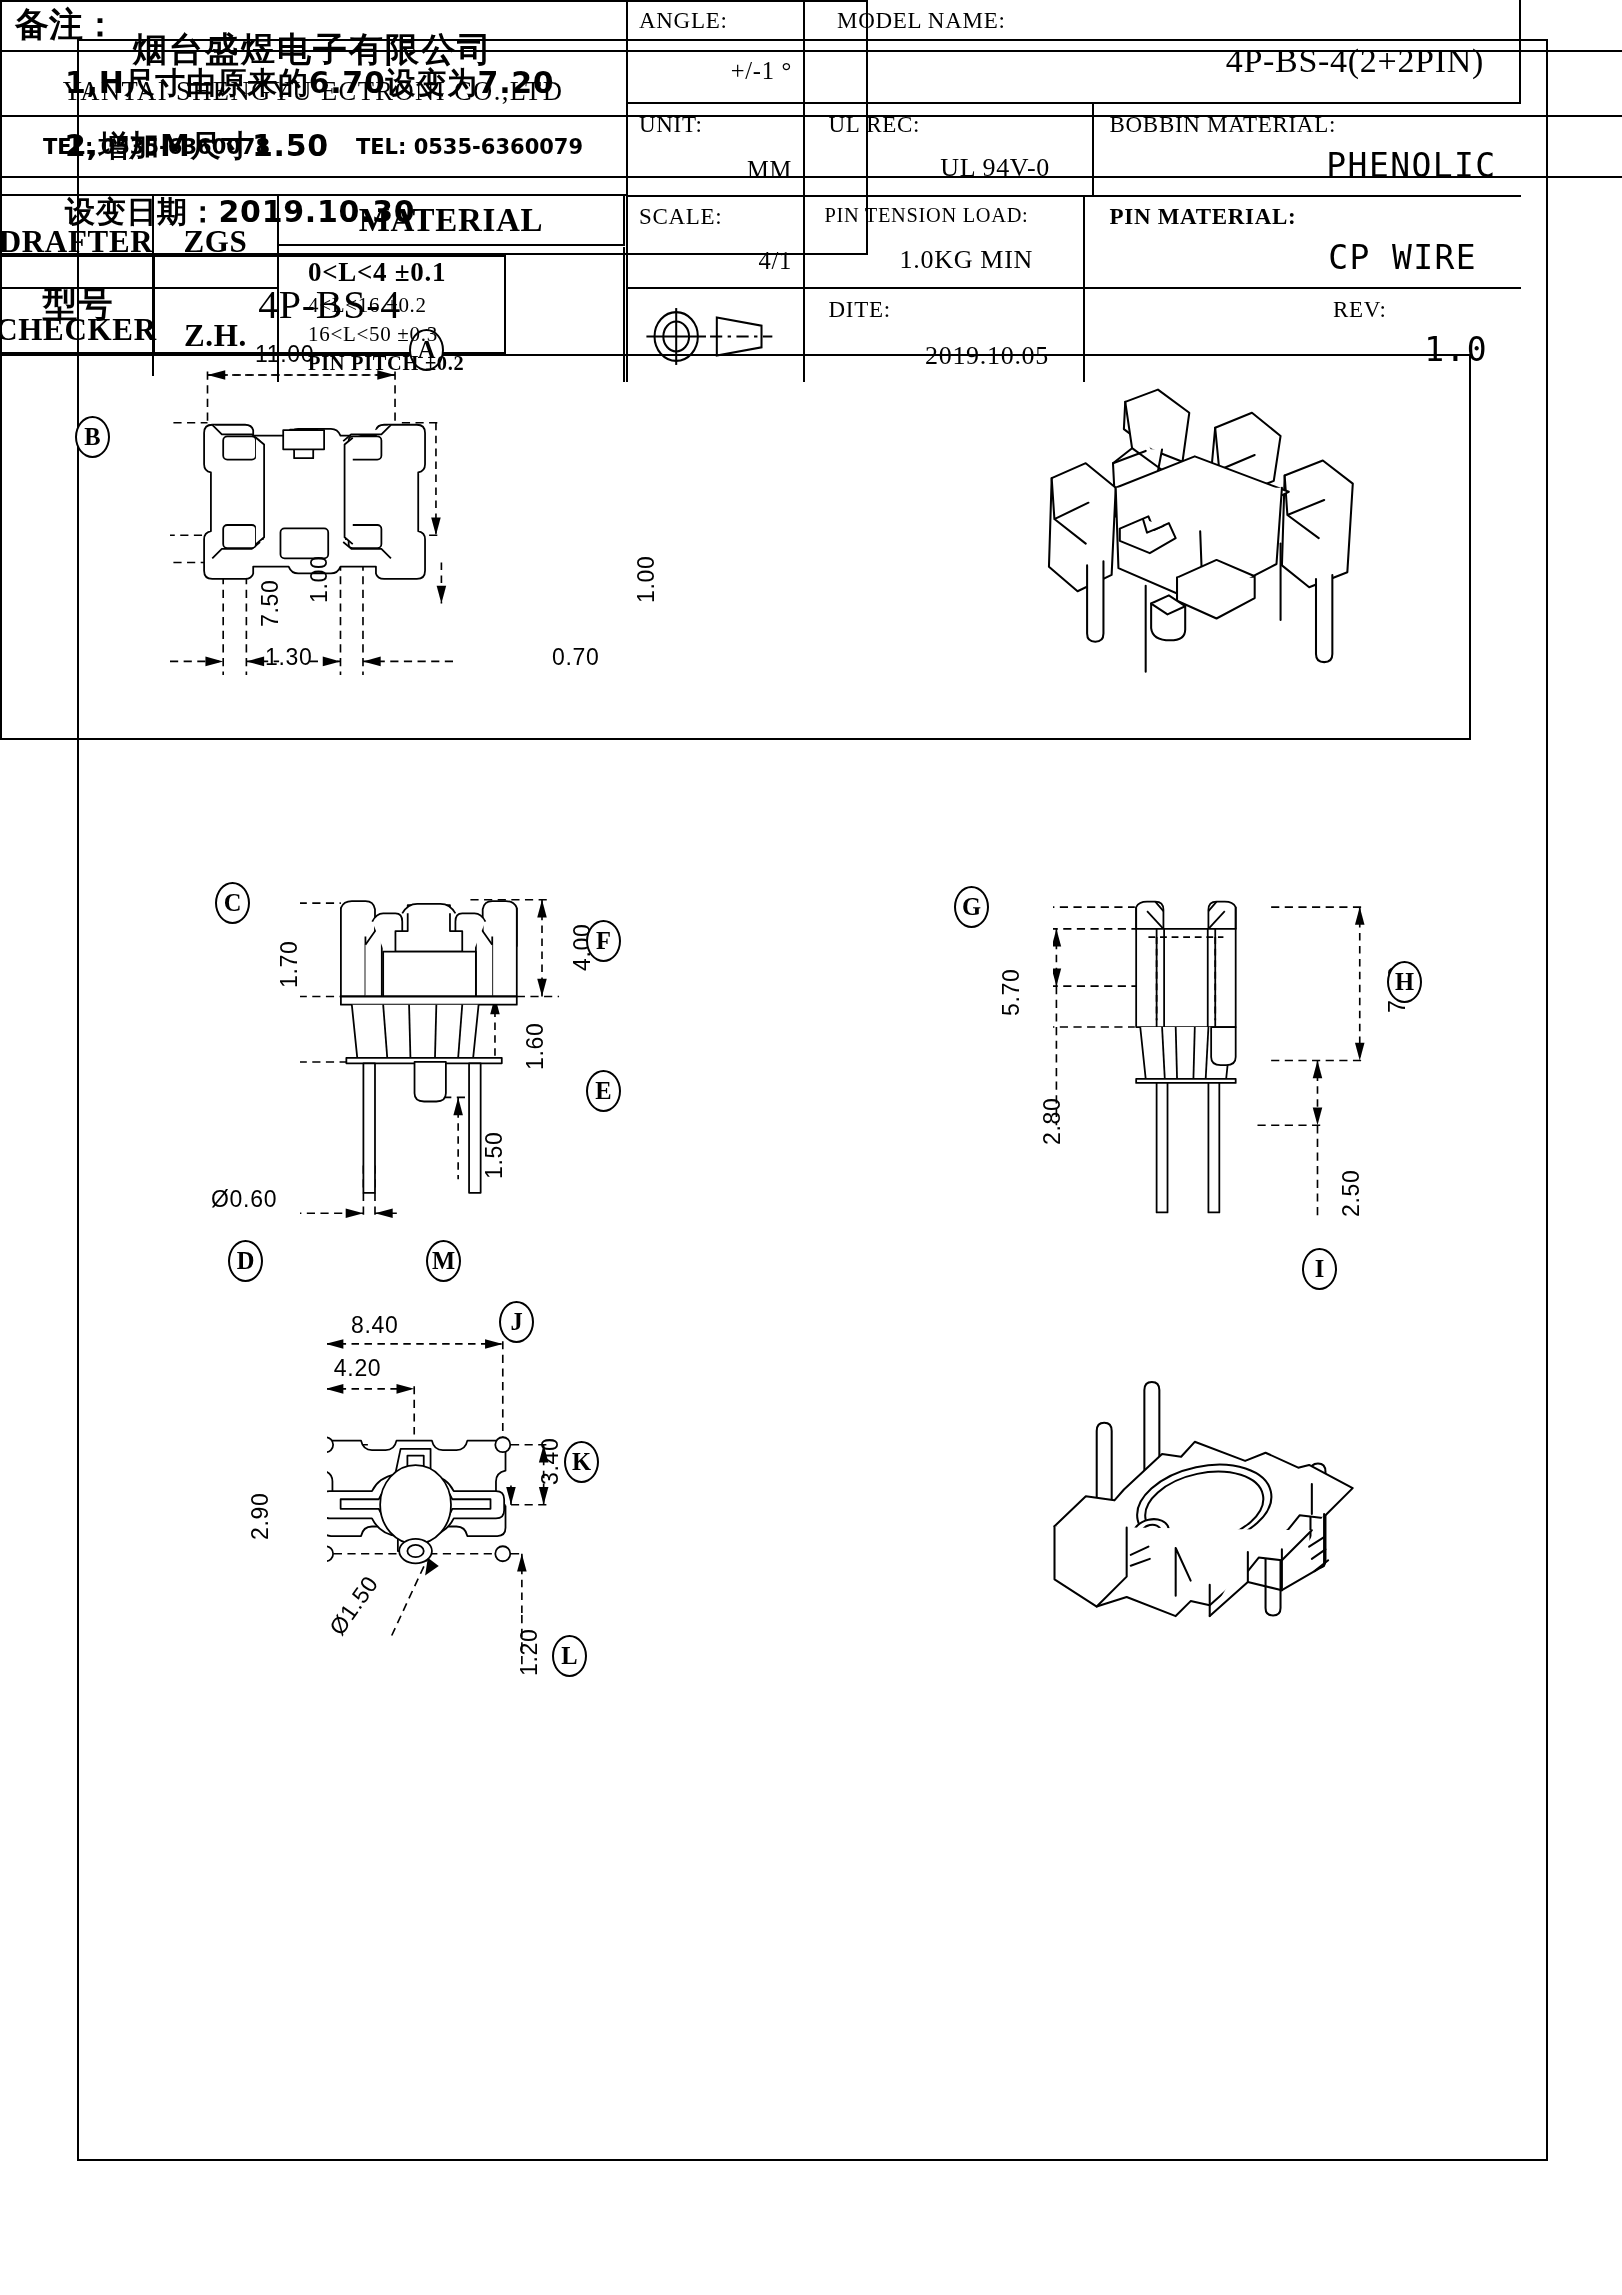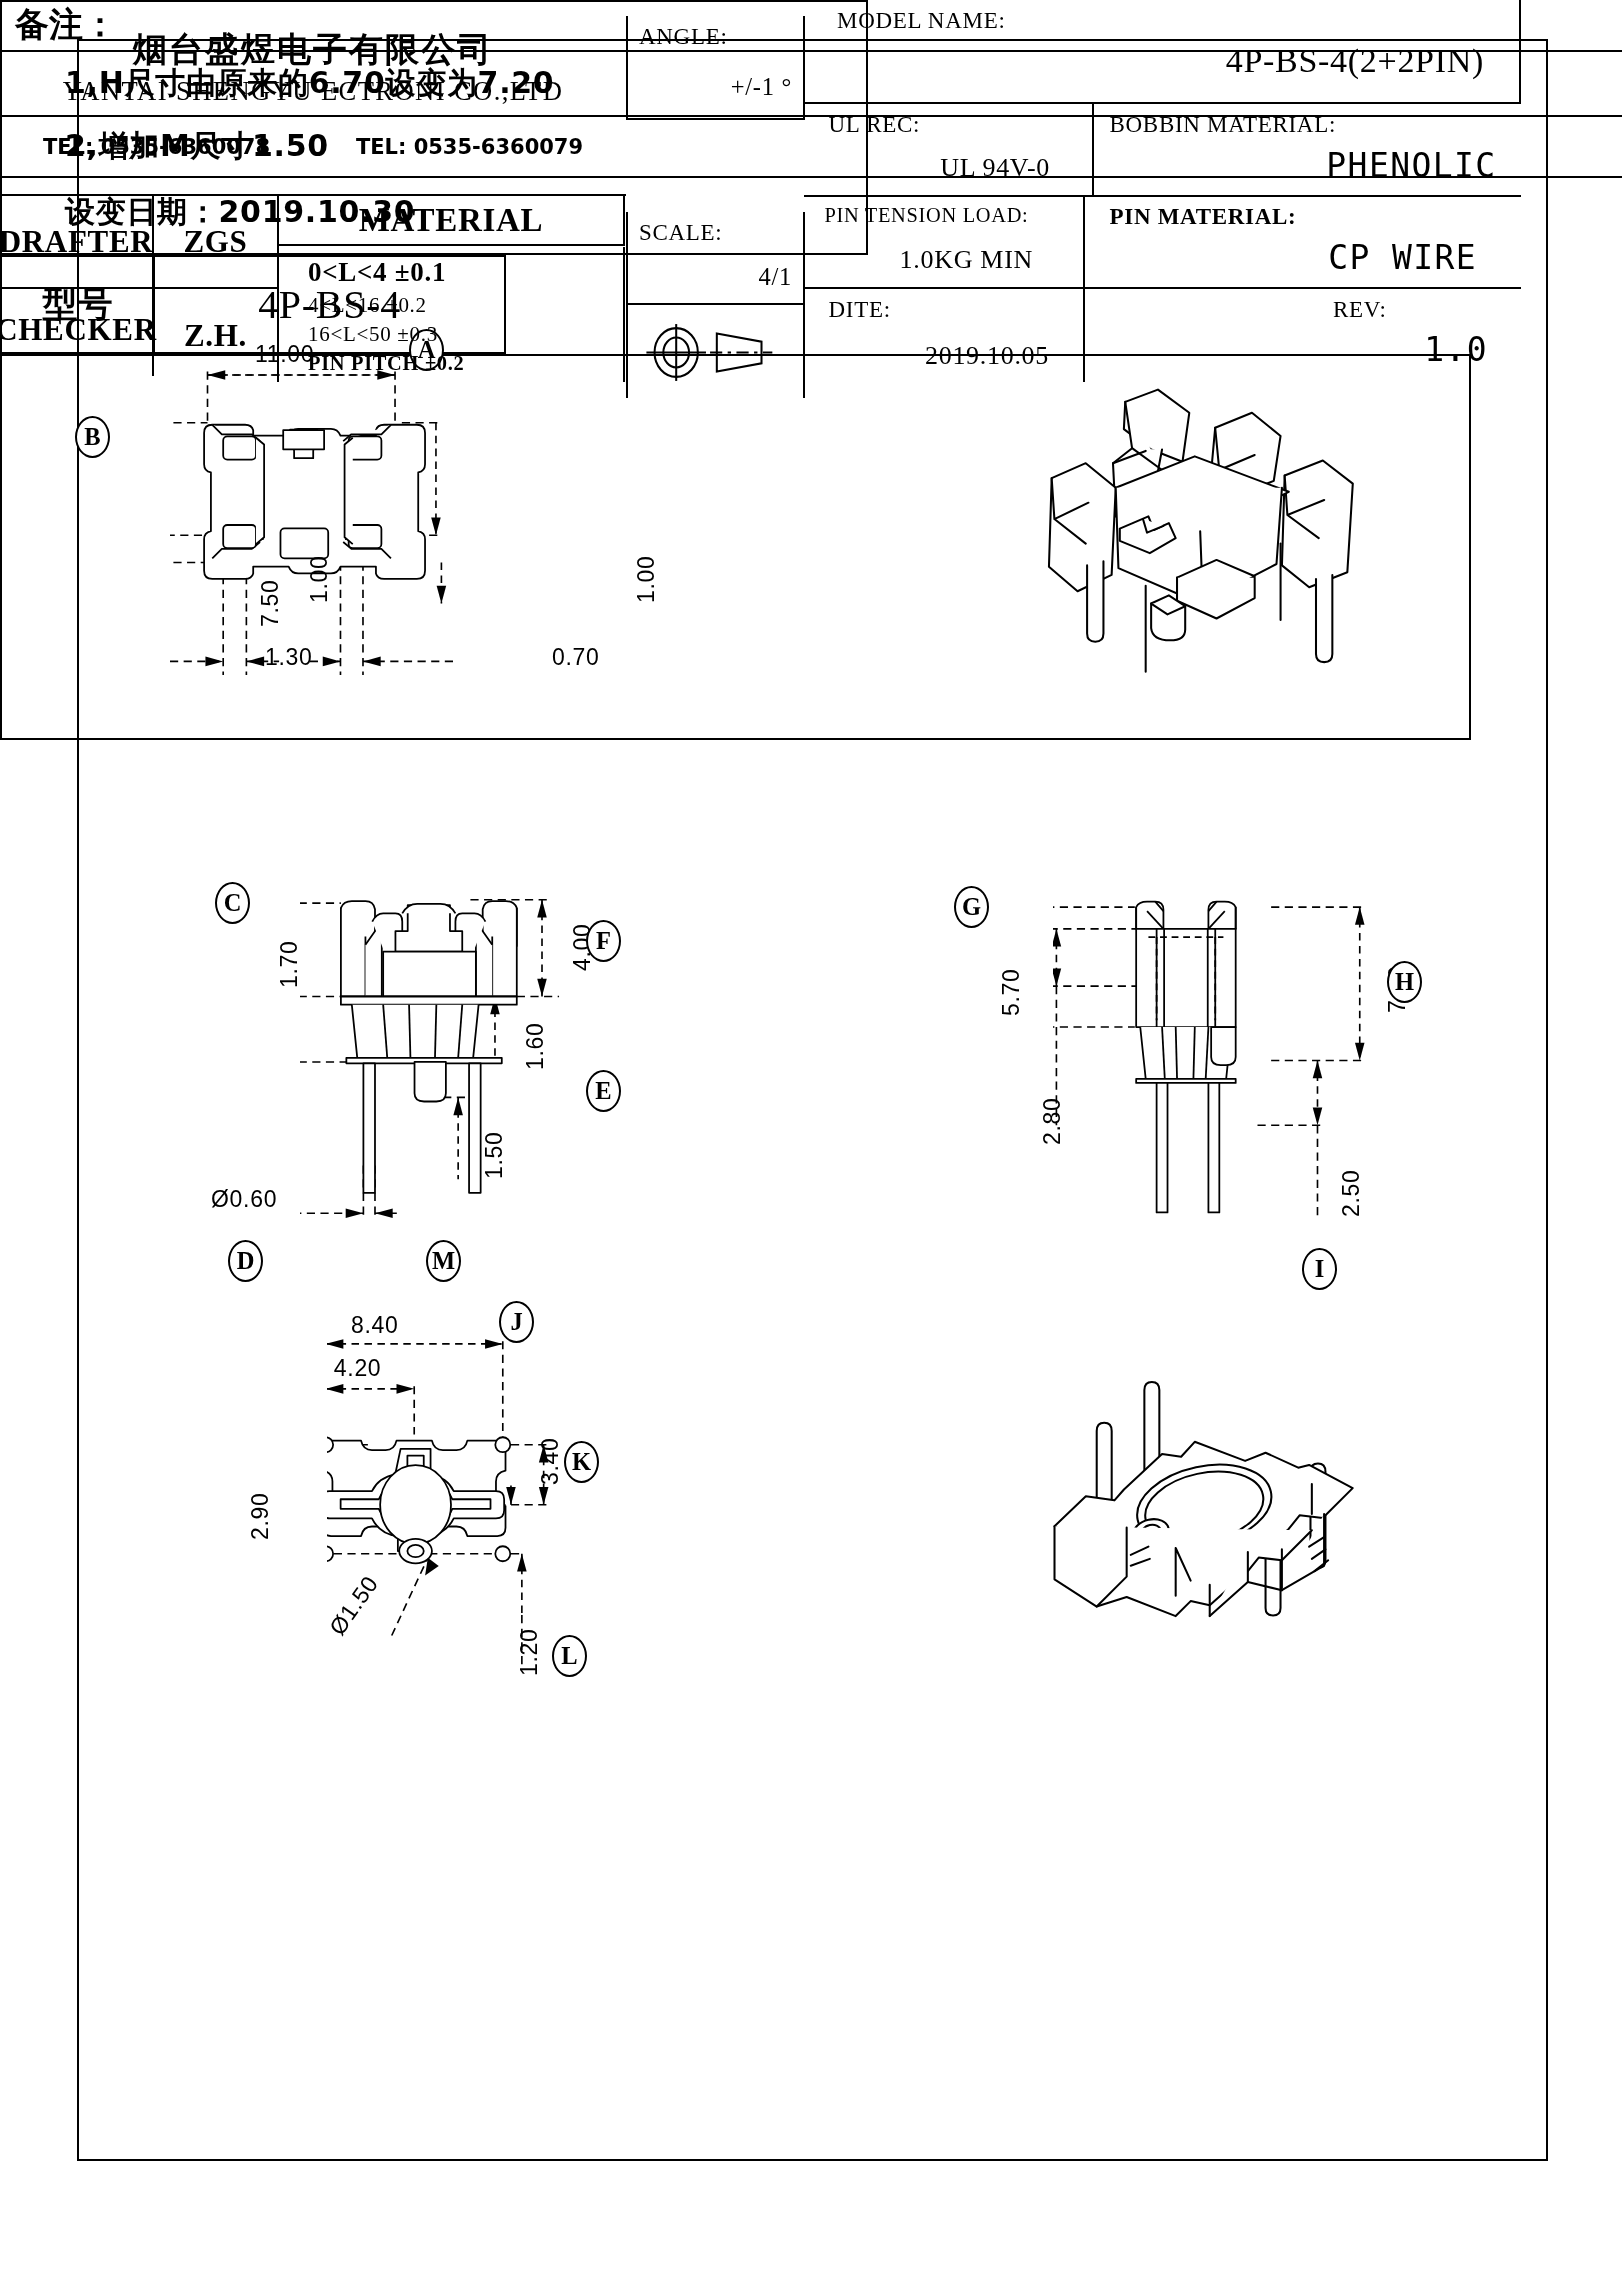--- a/index.html
+++ b/index.html
@@ -20,21 +20,21 @@
   .note-text{font-size:30px;padding-left:65px;letter-spacing:0.7px;}
 
   
   #modelbox{left:1041px;top:39px;width:502px;height:95px;border:2.7px solid #000;display:flex;}
   #modelbox .lab{width:151px;display:flex;align-items:center;justify-content:center;border-right:2px solid #000;font-size:35px;}
   #modelbox .val{flex:1;display:flex;align-items:center;justify-content:center;font-size:40px;letter-spacing:0.7px;}
 
   
   #tblock{left:77px;top:1775px;width:1467px;height:382px;border:2.7px solid #000;}
   .tcell{position:absolute;box-sizing:border-box;}
-  .bl{border-left:2px solid #000;margin-top:16px;} .br{border-right:2px solid #000;} .bb{border-bottom:2px solid #000;}
+  .bl{border-left:2px solid #000;} .br{border-right:2px solid #000;} .bb{border-bottom:2px solid #000;}
   .lbl{font-size:23px;letter-spacing:0.7px;}
   .lbl-sm{font-size:20.4px;letter-spacing:0.7px;}
   .val{font-size:24.5px;letter-spacing:0.7px;}
   .thin{font-family:"DejaVu Sans Mono",monospace;font-weight:300;}
 
   .pad{padding:8.2px 11px;}
   .right{text-align:right;}
   .ctr{display:flex;align-items:center;justify-content:center;}
 
   
@@ -482,20 +482,24 @@
         <div style="font-size:21px;letter-spacing:0.7px;line-height:1.38;">16&lt;L&lt;50  ±0.3</div>
         <div style="font-size:20.4px;font-weight:bold;letter-spacing:0.7px;line-height:1.38;">PIN PITCH  ±0.2</div>
       </div>
     </div>
 
     <div class="tcell bl br bb" style="left:626px;top:0;width:179px;height:104px;">
       <div class="pad lbl">ANGLE:</div>
       <div class="pad val right" style="padding-top:15px;">+/-1 °</div>
     </div>
 
+    <div class="tcell bl br bb" style="left:626px;top:104px;width:179px;height:93px;">
+      <div class="pad lbl">UNIT:</div>
+      <div class="pad val right" style="padding-top:9.5px;">MM</div>
+    </div>
 
     <div class="tcell bl br bb" style="left:626px;top:196px;width:179px;height:93px;">
       <div class="pad lbl">SCALE:</div>
       <div class="pad val right" style="padding-top:8.2px;">4/1</div>
     </div>
 
     <div class="tcell bl br" style="left:626px;top:289px;width:179px;height:93px;">
       <div class="abs" style="left:15px;top:15px;">
         <svg width="149" height="65" viewBox="0 0 218 96">
           <g stroke="#000" fill="none" stroke-width="3">

